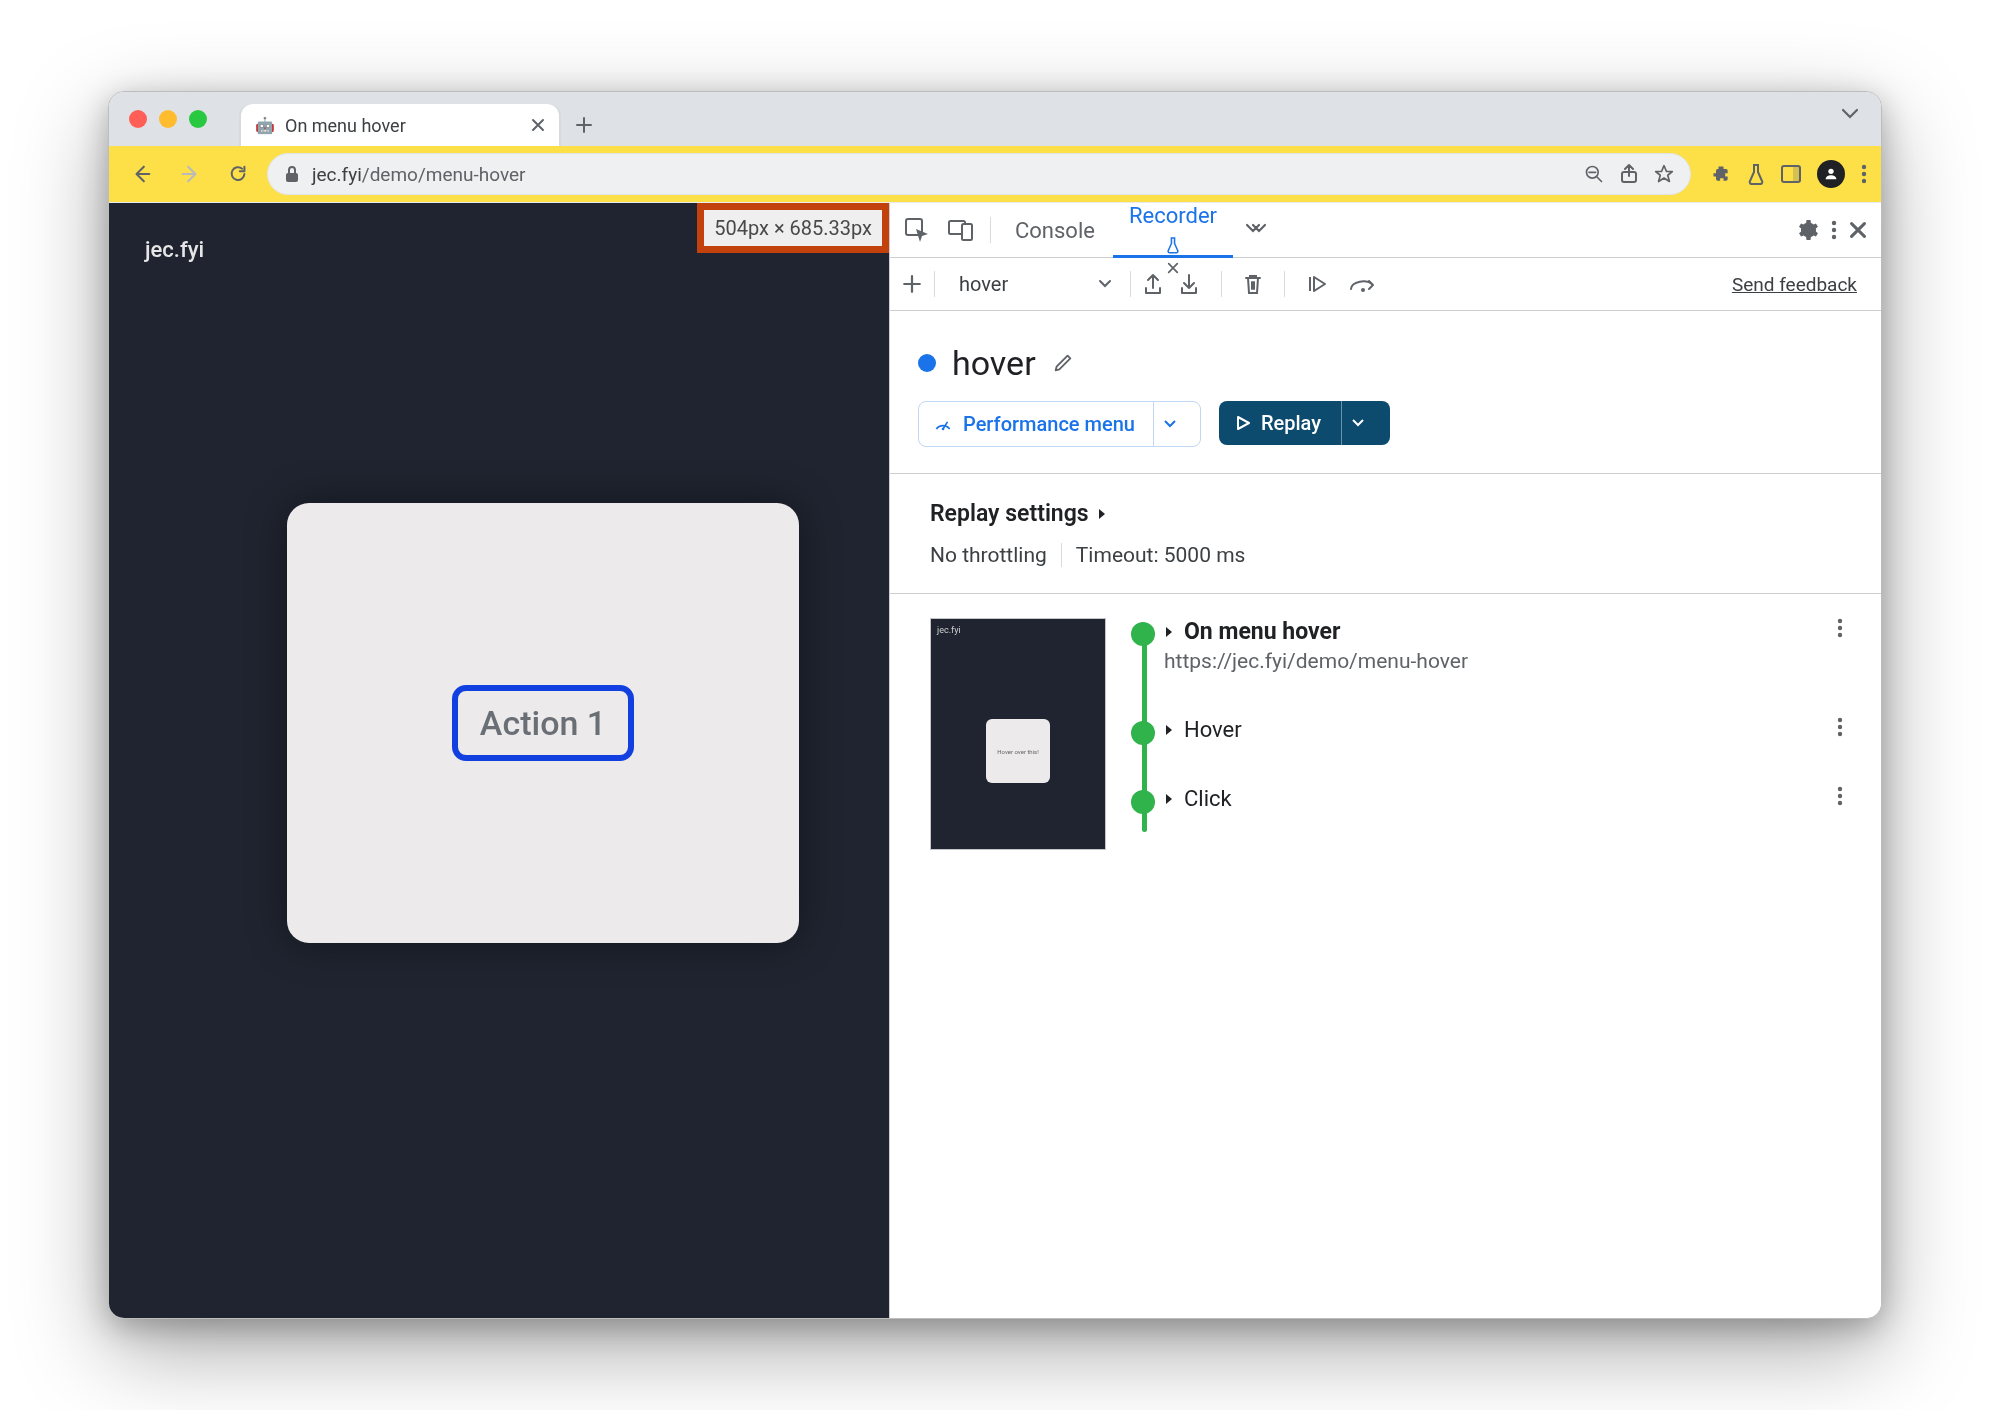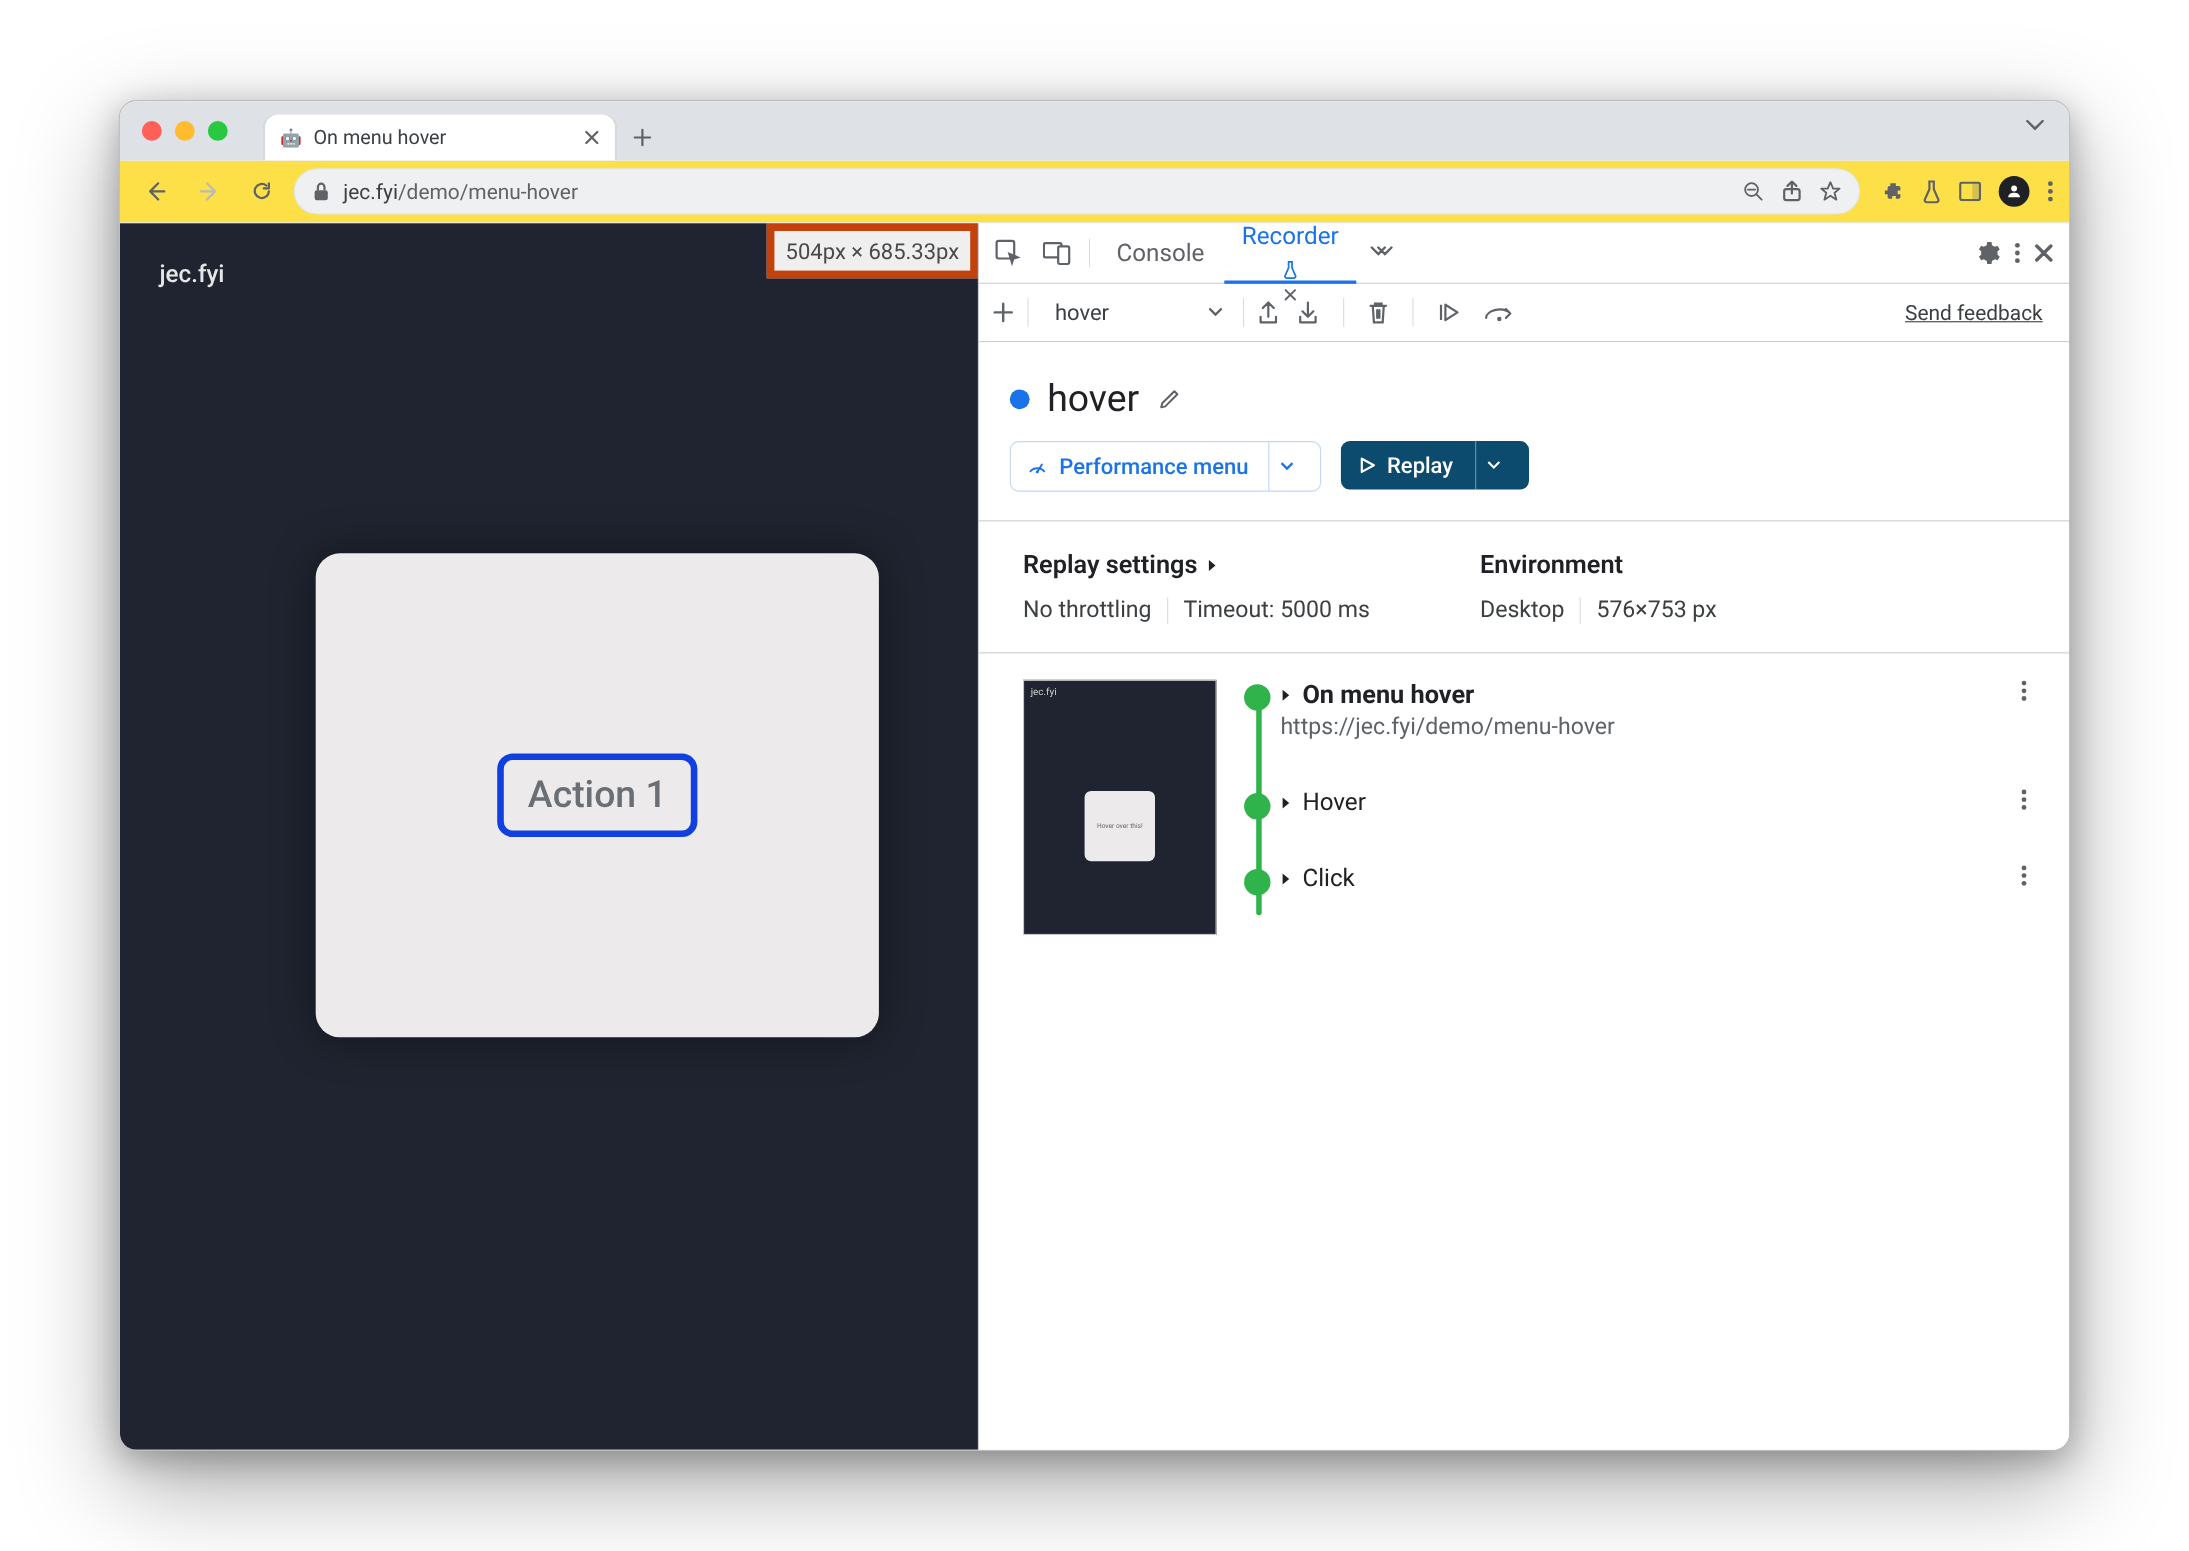--- a/index.html
+++ b/index.html
@@ -71,21 +71,21 @@
   .rec-title{font-size:34px;font-weight:400;}
   .pencil{color:#5f6368;}
   .rec-controls{display:flex;gap:18px;padding:0 28px 26px 28px;}
   .btn{display:flex;align-items:center;gap:10px;height:44px;border-radius:8px;font-size:20px;font-weight:500;}
   .btn-outline{border:1px solid #c2d6f5;color:#1a73e8;padding:0 14px;}
   .btn-outline .caret{border-left:1px solid #c2d6f5;height:100%;display:flex;align-items:center;padding:0 10px;margin-left:8px;}
   .btn-primary{background:#0c4a6e;color:#fff;padding:0 16px;text-align:right;}
   .btn-primary .caret{border-left:1px solid rgba(255,255,255,.4);height:100%;display:flex;align-items:center;padding:0 10px;margin-left:10px;}
   .divider{height:1px;background:var(--panel-border);}
   
-  .settings{display:flex;padding:26px 28px 26px 40px;gap:100px;font-size:21px;}
+  .settings{display:flex;padding:26px 28px 26px 40px;gap:80px;font-size:21px;}
   .settings h4{margin:0 0 16px 0;font-size:23px;font-weight:600;display:flex;align-items:center;gap:8px;}
   .settings .vals{display:flex;align-items:flex-end;gap:14px;color:#3c4043;}
   .vsep{width:1px;height:24px;background:#d9dbde;}
   
   .steps{display:flex;padding:24px 20px 24px 40px;gap:24px;}
   .thumb{width:174px;height:230px;border:1px solid #c3c5c8;background:#1f2430;position:relative;flex-shrink:0;}
   .thumb::before{content:"jec.fyi";position:absolute;left:6px;top:6px;color:#d0d0d0;font-size:9px;}
   .thumb-card{position:absolute;left:50%;top:100px;transform:translateX(-50%);width:64px;height:64px;background:#eceaea;border-radius:6px;display:flex;align-items:center;justify-content:center;font-size:6px;color:#666;}
   .timeline{flex:1;position:relative;padding-left:34px;}
   .line{position:absolute;left:12px;top:14px;bottom:18px;width:5px;background:#2fb34a;border-radius:3px;}
@@ -367,28 +367,20 @@
             <h4>
               <span>Replay settings</span>
               <svg width="10" height="12" viewBox="0 0 10 12">
                     <path d="M2 1 L8 6 L2 11 Z" fill="currentColor"></path>
                   </svg>
             </h4>
             <div class="vals">
               <span>No throttling</span>
               <div class="vsep"></div>
               <span>Timeout: 5000 ms</span>
-            </div>
-          </div>
-          <div>
-            <h4>Environment</h4>
-            <div class="vals">
-              <span>Desktop</span>
-              <div class="vsep"></div>
-              <span>576×753 px</span>
             </div>
           </div>
         </div>
 
         <div class="divider"></div>
 
         <div class="steps">
           <div class="thumb">
             <div class="thumb-card">Hover over this!</div>
           </div>

